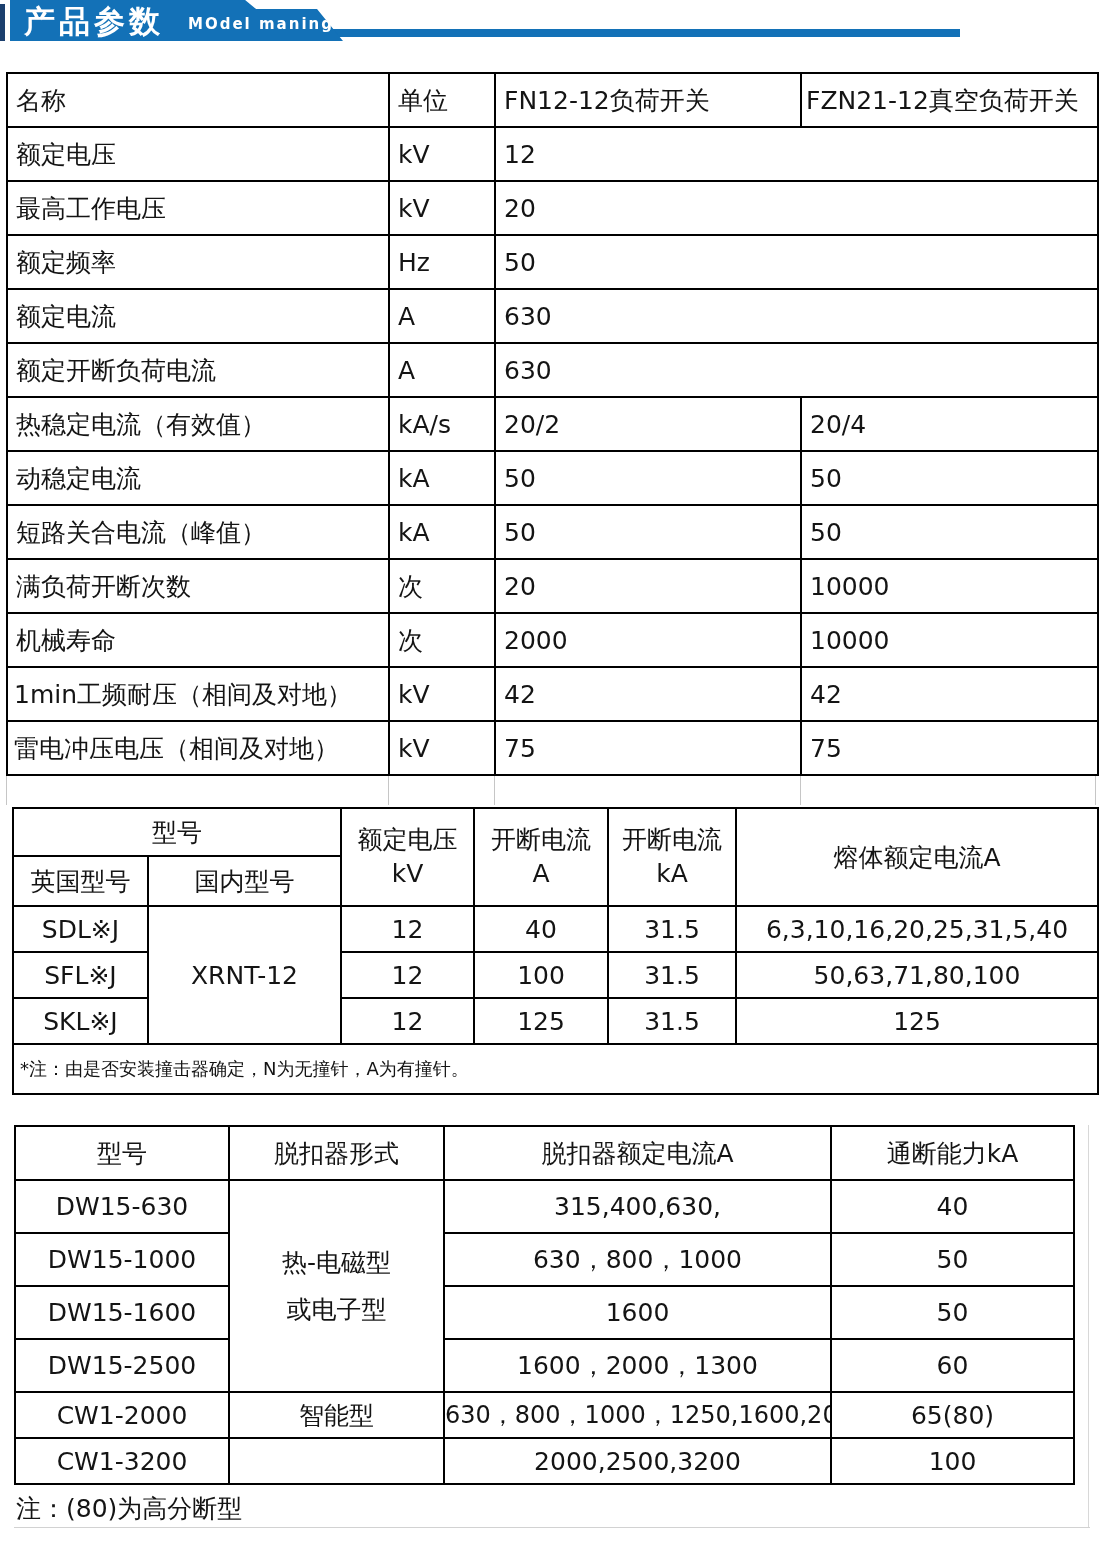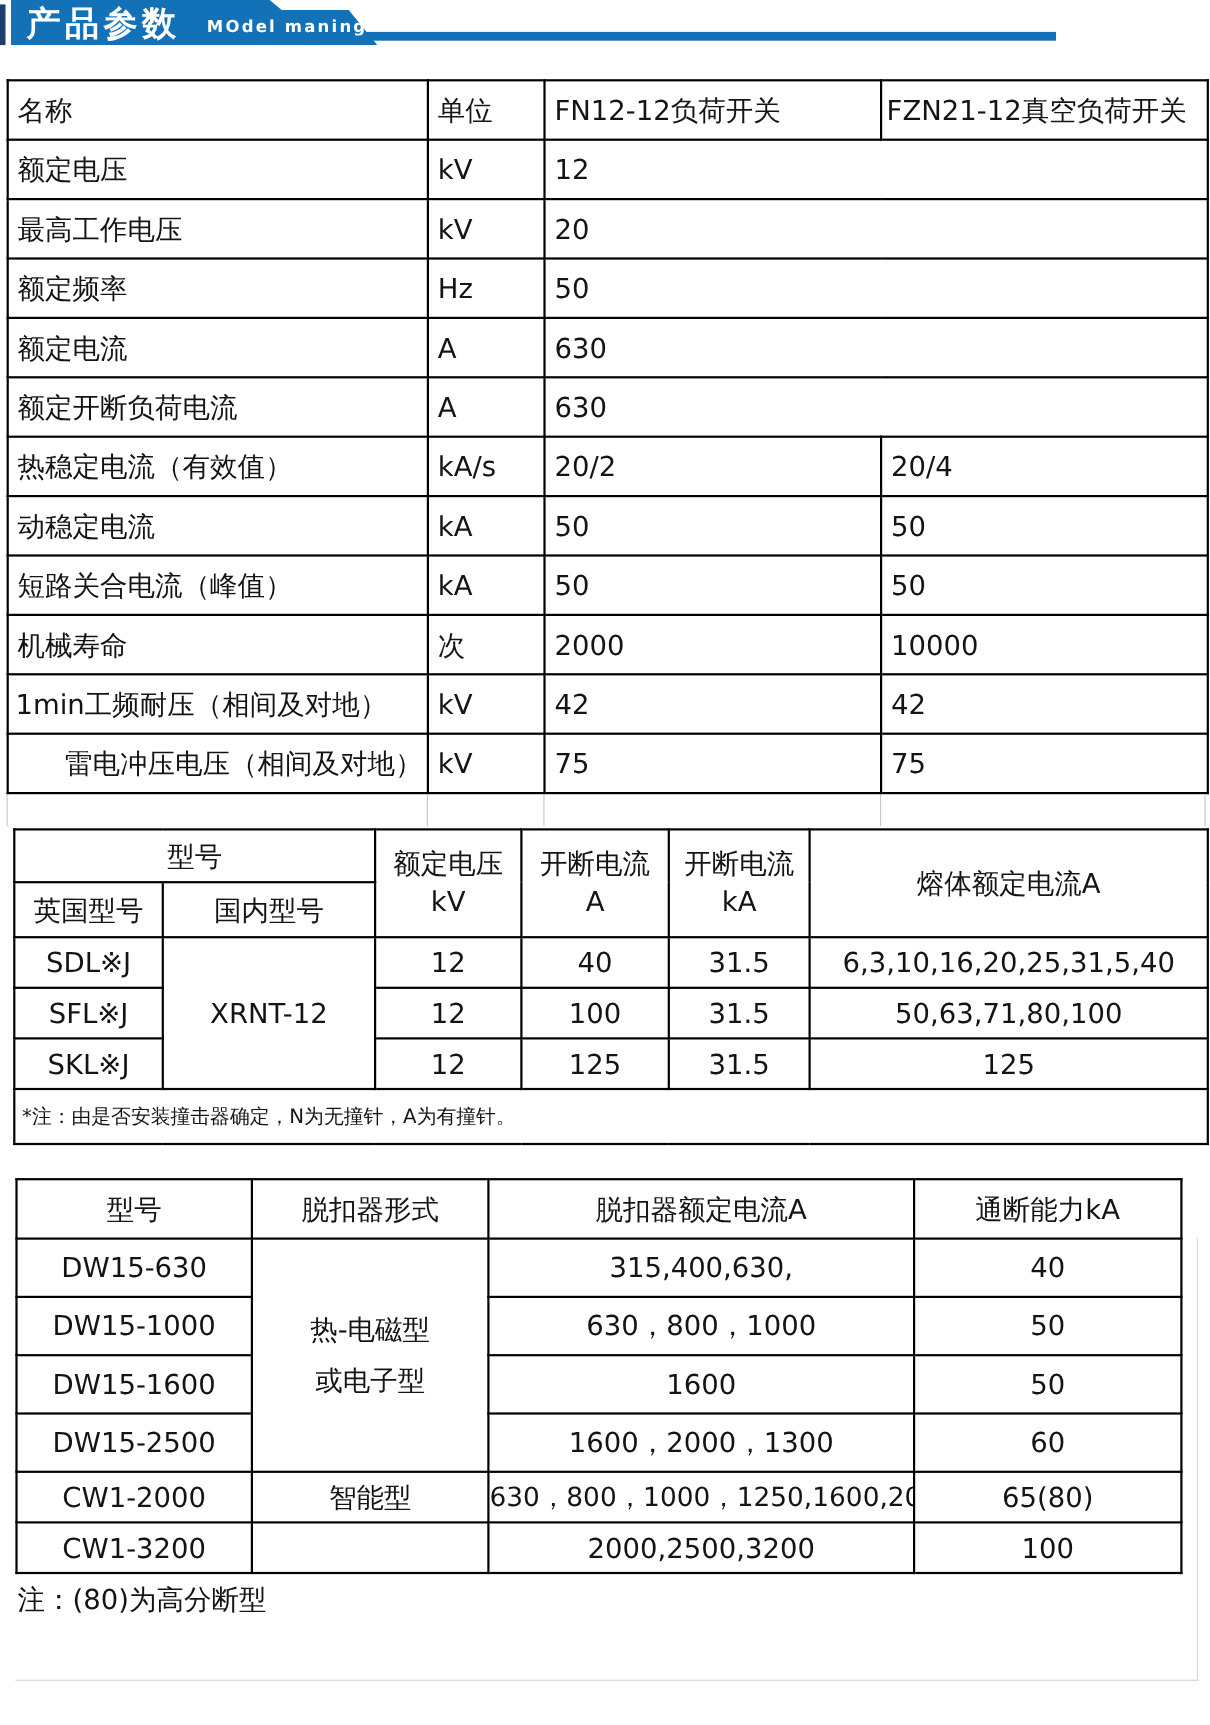--- a/index.html
+++ b/index.html
@@ -107,33 +107,39 @@
     <td>50</td>
     <td>50</td>
   </tr>
   <tr>
     <td>短路关合电流（峰值）</td>
     <td>kA</td>
     <td>50</td>
     <td>50</td>
   </tr>
   <tr>
+    <td>满负荷开断次数</td>
+    <td>次</td>
+    <td>20</td>
+    <td>10000</td>
+  </tr>
+  <tr>
     <td>机械寿命</td>
     <td>次</td>
     <td>2000</td>
     <td>10000</td>
   </tr>
   <tr>
     <td style="padding-left:6px;">1min工频耐压（相间及对地）</td>
     <td>kV</td>
     <td>42</td>
     <td>42</td>
   </tr>
   <tr>
-    <td style="padding-left:6px;text-align:right;">雷电冲压电压（相间及对地）</td>
+    <td style="padding-left:6px;">雷电冲压电压（相间及对地）</td>
     <td>kV</td>
     <td>75</td>
     <td>75</td>
   </tr>
 </tbody>
   </table>
 
 <div class="ghost-row">
   <i style="left:0"></i>
     <i style="left:382px"></i>

